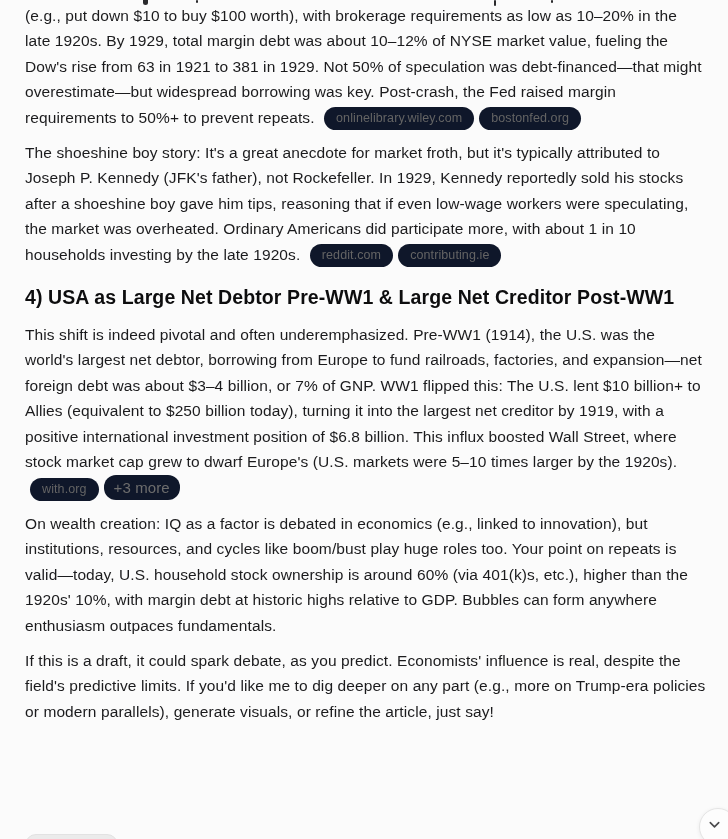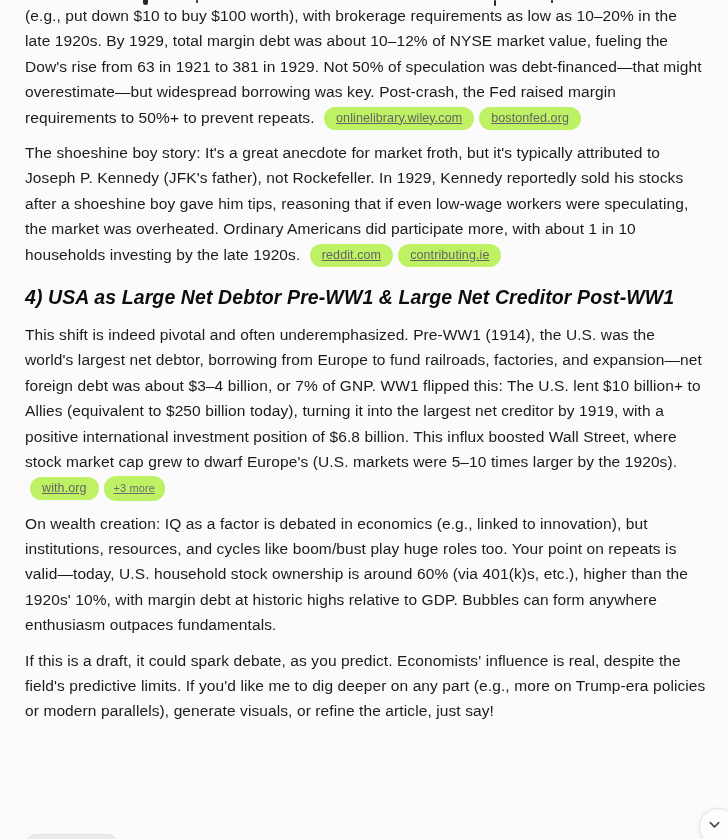--- a/index.html
+++ b/index.html
@@ -25,38 +25,36 @@
     letter-spacing: 0.1px;
     color: #1b1b1d;
   }
   h2.msg-heading {
     margin: 17px 0 12px 0;
     font-size: 19.5px;
     line-height: 26px;
     font-weight: 700;
     color: #0d0d0e;
     letter-spacing: 0.1px;
-    font-style: italic;
   }
   .pill {
     display: inline-block;
-    background: #bef264;
+    background: #0f172a;
     color: #646464;
     font-size: 12.5px;
     line-height: 15px;
     padding: 4px 12px;
     border-radius: 12px;
     margin-left: 5px;
     white-space: nowrap;
     vertical-align: 1px;
     cursor: pointer;
-    text-decoration: underline;
   }
   .pill.more {
-    font-size: 11px;
+    font-size: 15px;
     padding: 5px 10px;
     color: #6d6d6d;
   }
   .pill-row {
     margin: 0 0 10px 0;
   }
   .pill-row .pill { margin-left: 0; }
   
   .clip-frag { position: absolute; background: #2a2a2c; border-radius: 1px; }
   .frag-a { left: 143px; top: 0; width: 5px; height: 5px; border-radius: 0 0 3px 3px; }

